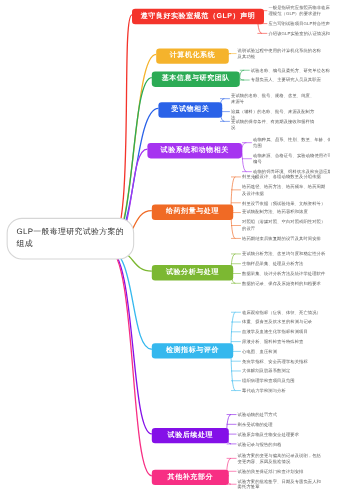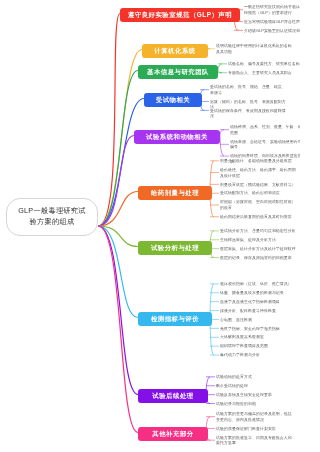--- a/index.html
+++ b/index.html
@@ -9,31 +9,31 @@
     font-family:"Liberation Sans","DejaVu Sans",sans-serif;
     overflow:hidden;
     position:relative;
   }
   #canvas{position:absolute;inset:0;}
   svg.links{position:absolute;left:0;top:0;width:300px;height:452px;pointer-events:none;}
 
   .root-node{
     position:absolute;
     left:6px;top:198px;
-    width:92px;
+    width:116px;
     box-sizing:border-box;
     background:#ffffff;
     border:1px solid #d6d6d6;
     border-radius:14px;
     padding:7px 8px;
     font-size:7.2px;
     line-height:1.5;
     color:#333333;
     letter-spacing:0.3px;
-    text-align:center;
+    text-align:left;
   }
   .branch-node{
     position:absolute;
     box-sizing:border-box;
     border-radius:3px;
     color:#ffffff;
     font-size:6.4px;
     font-weight:bold;
     letter-spacing:0.5px;
     padding:3px 5px;

